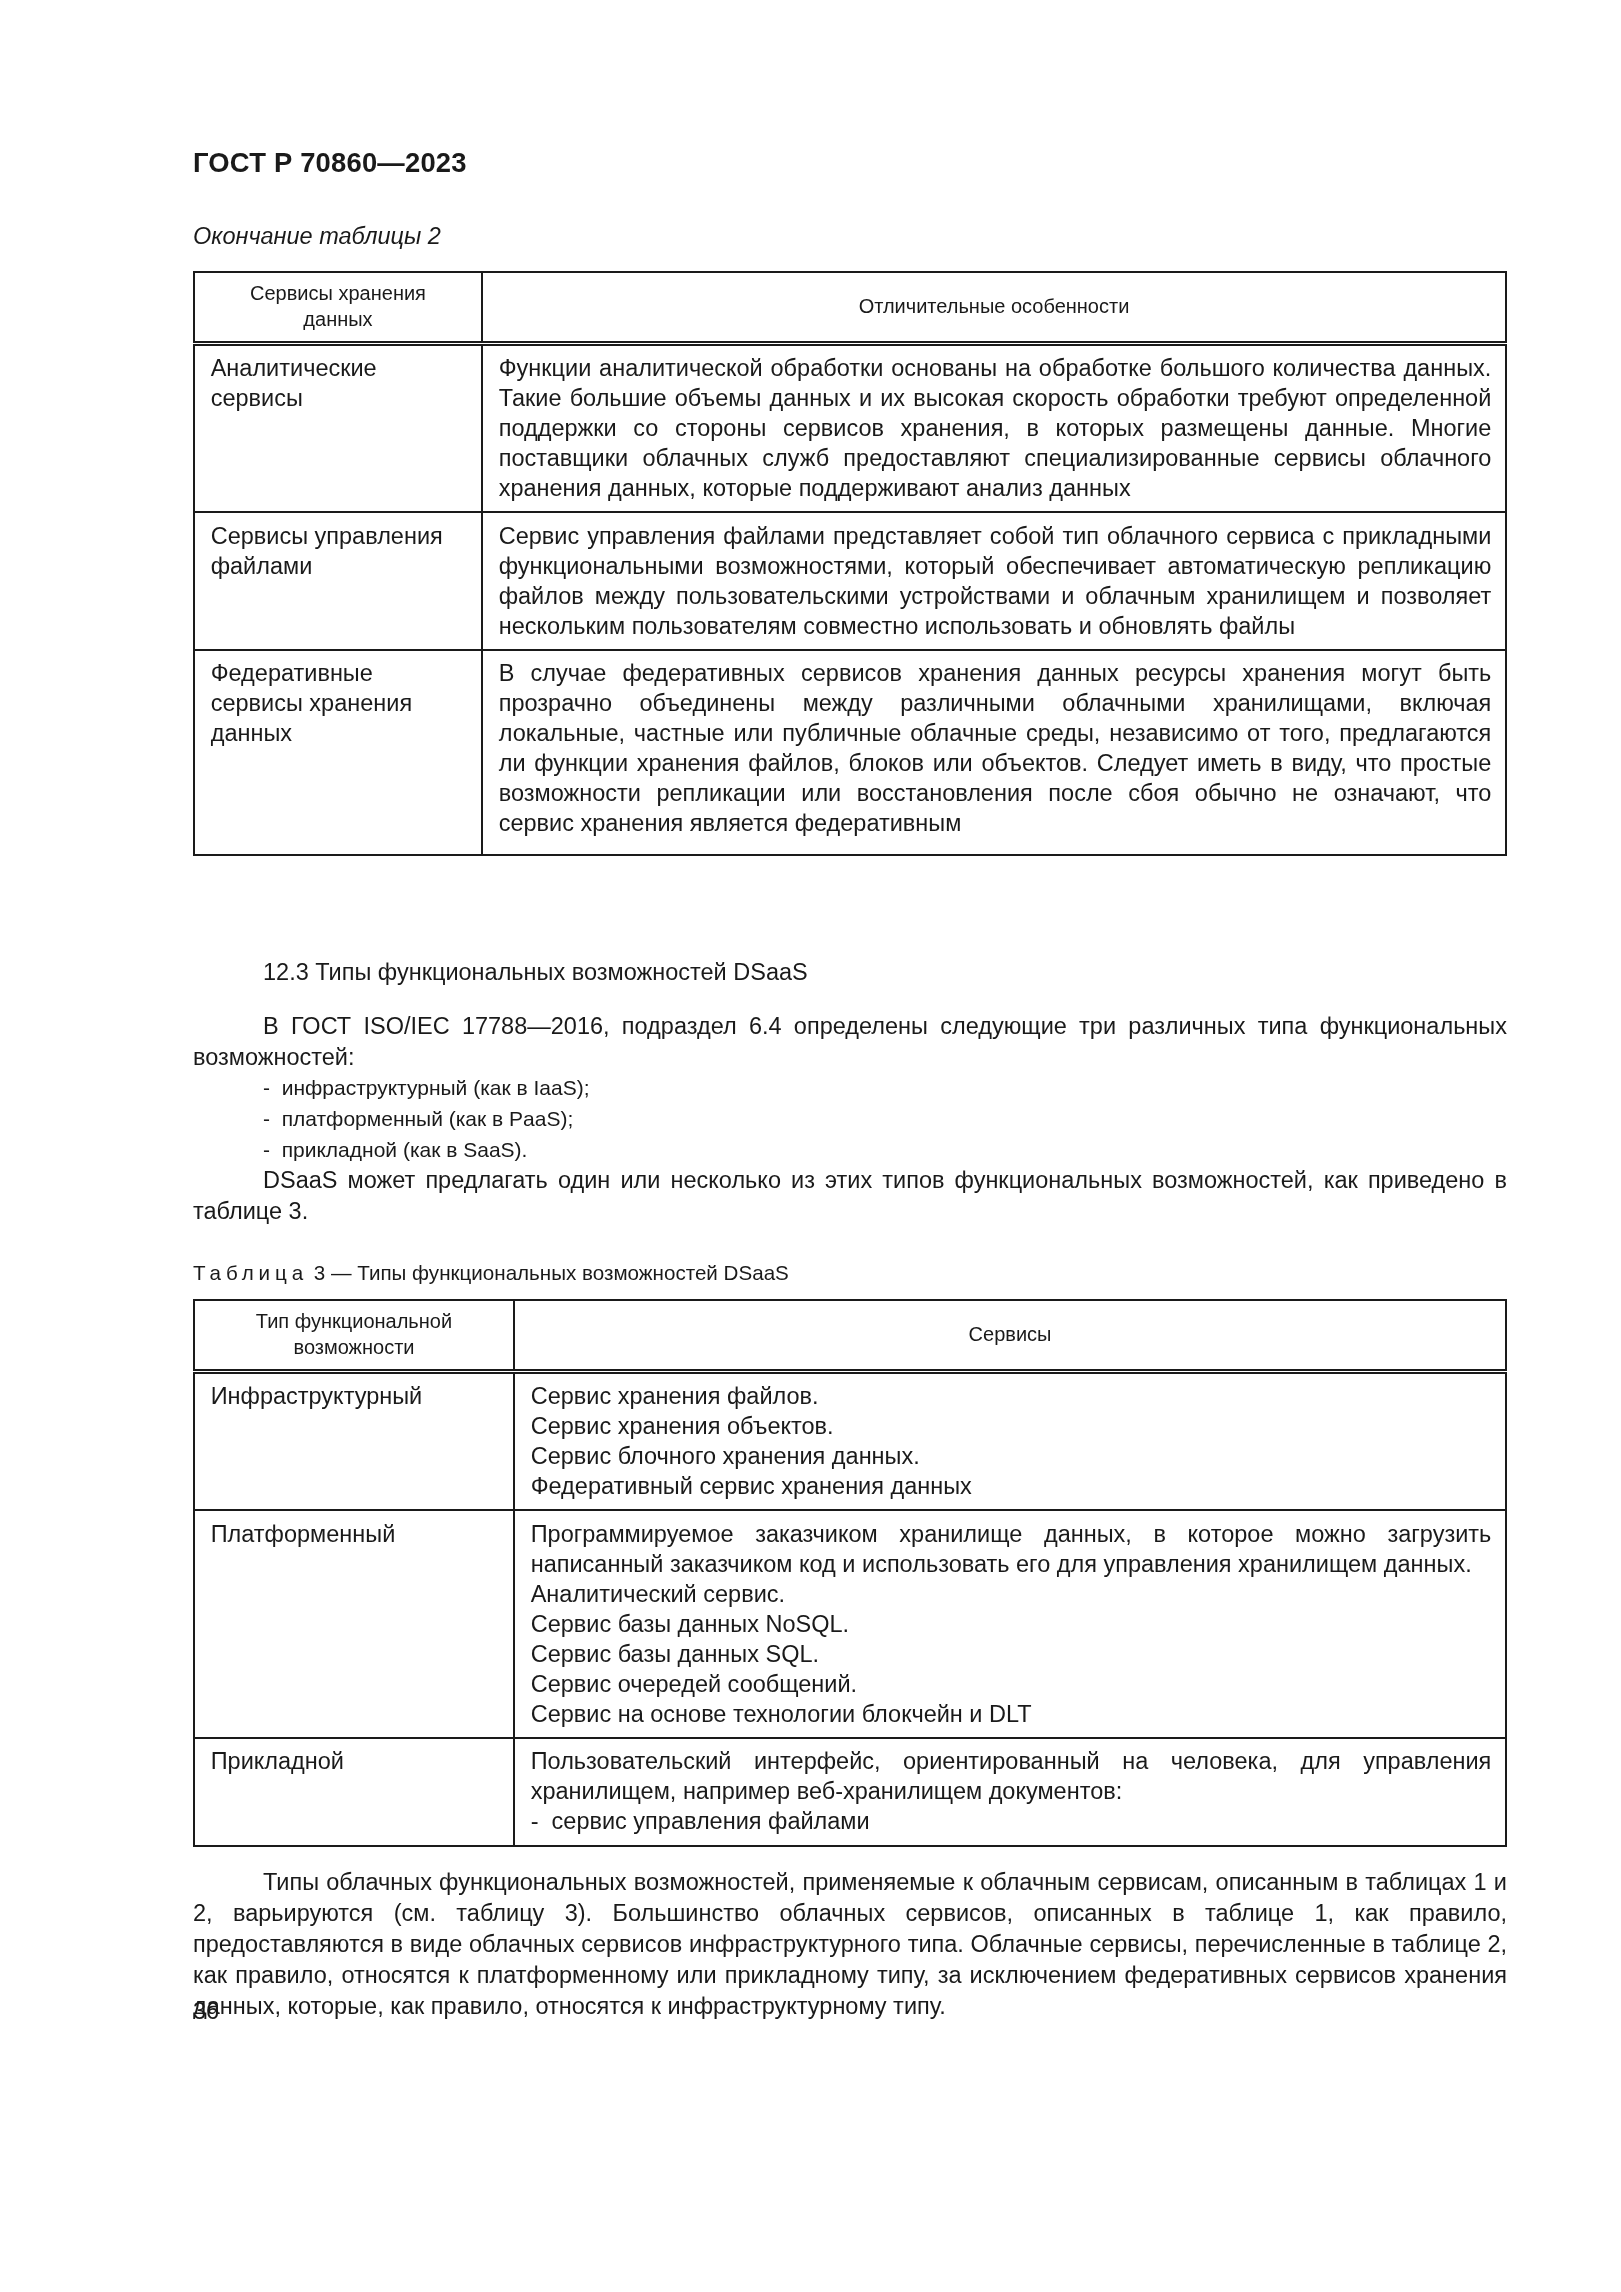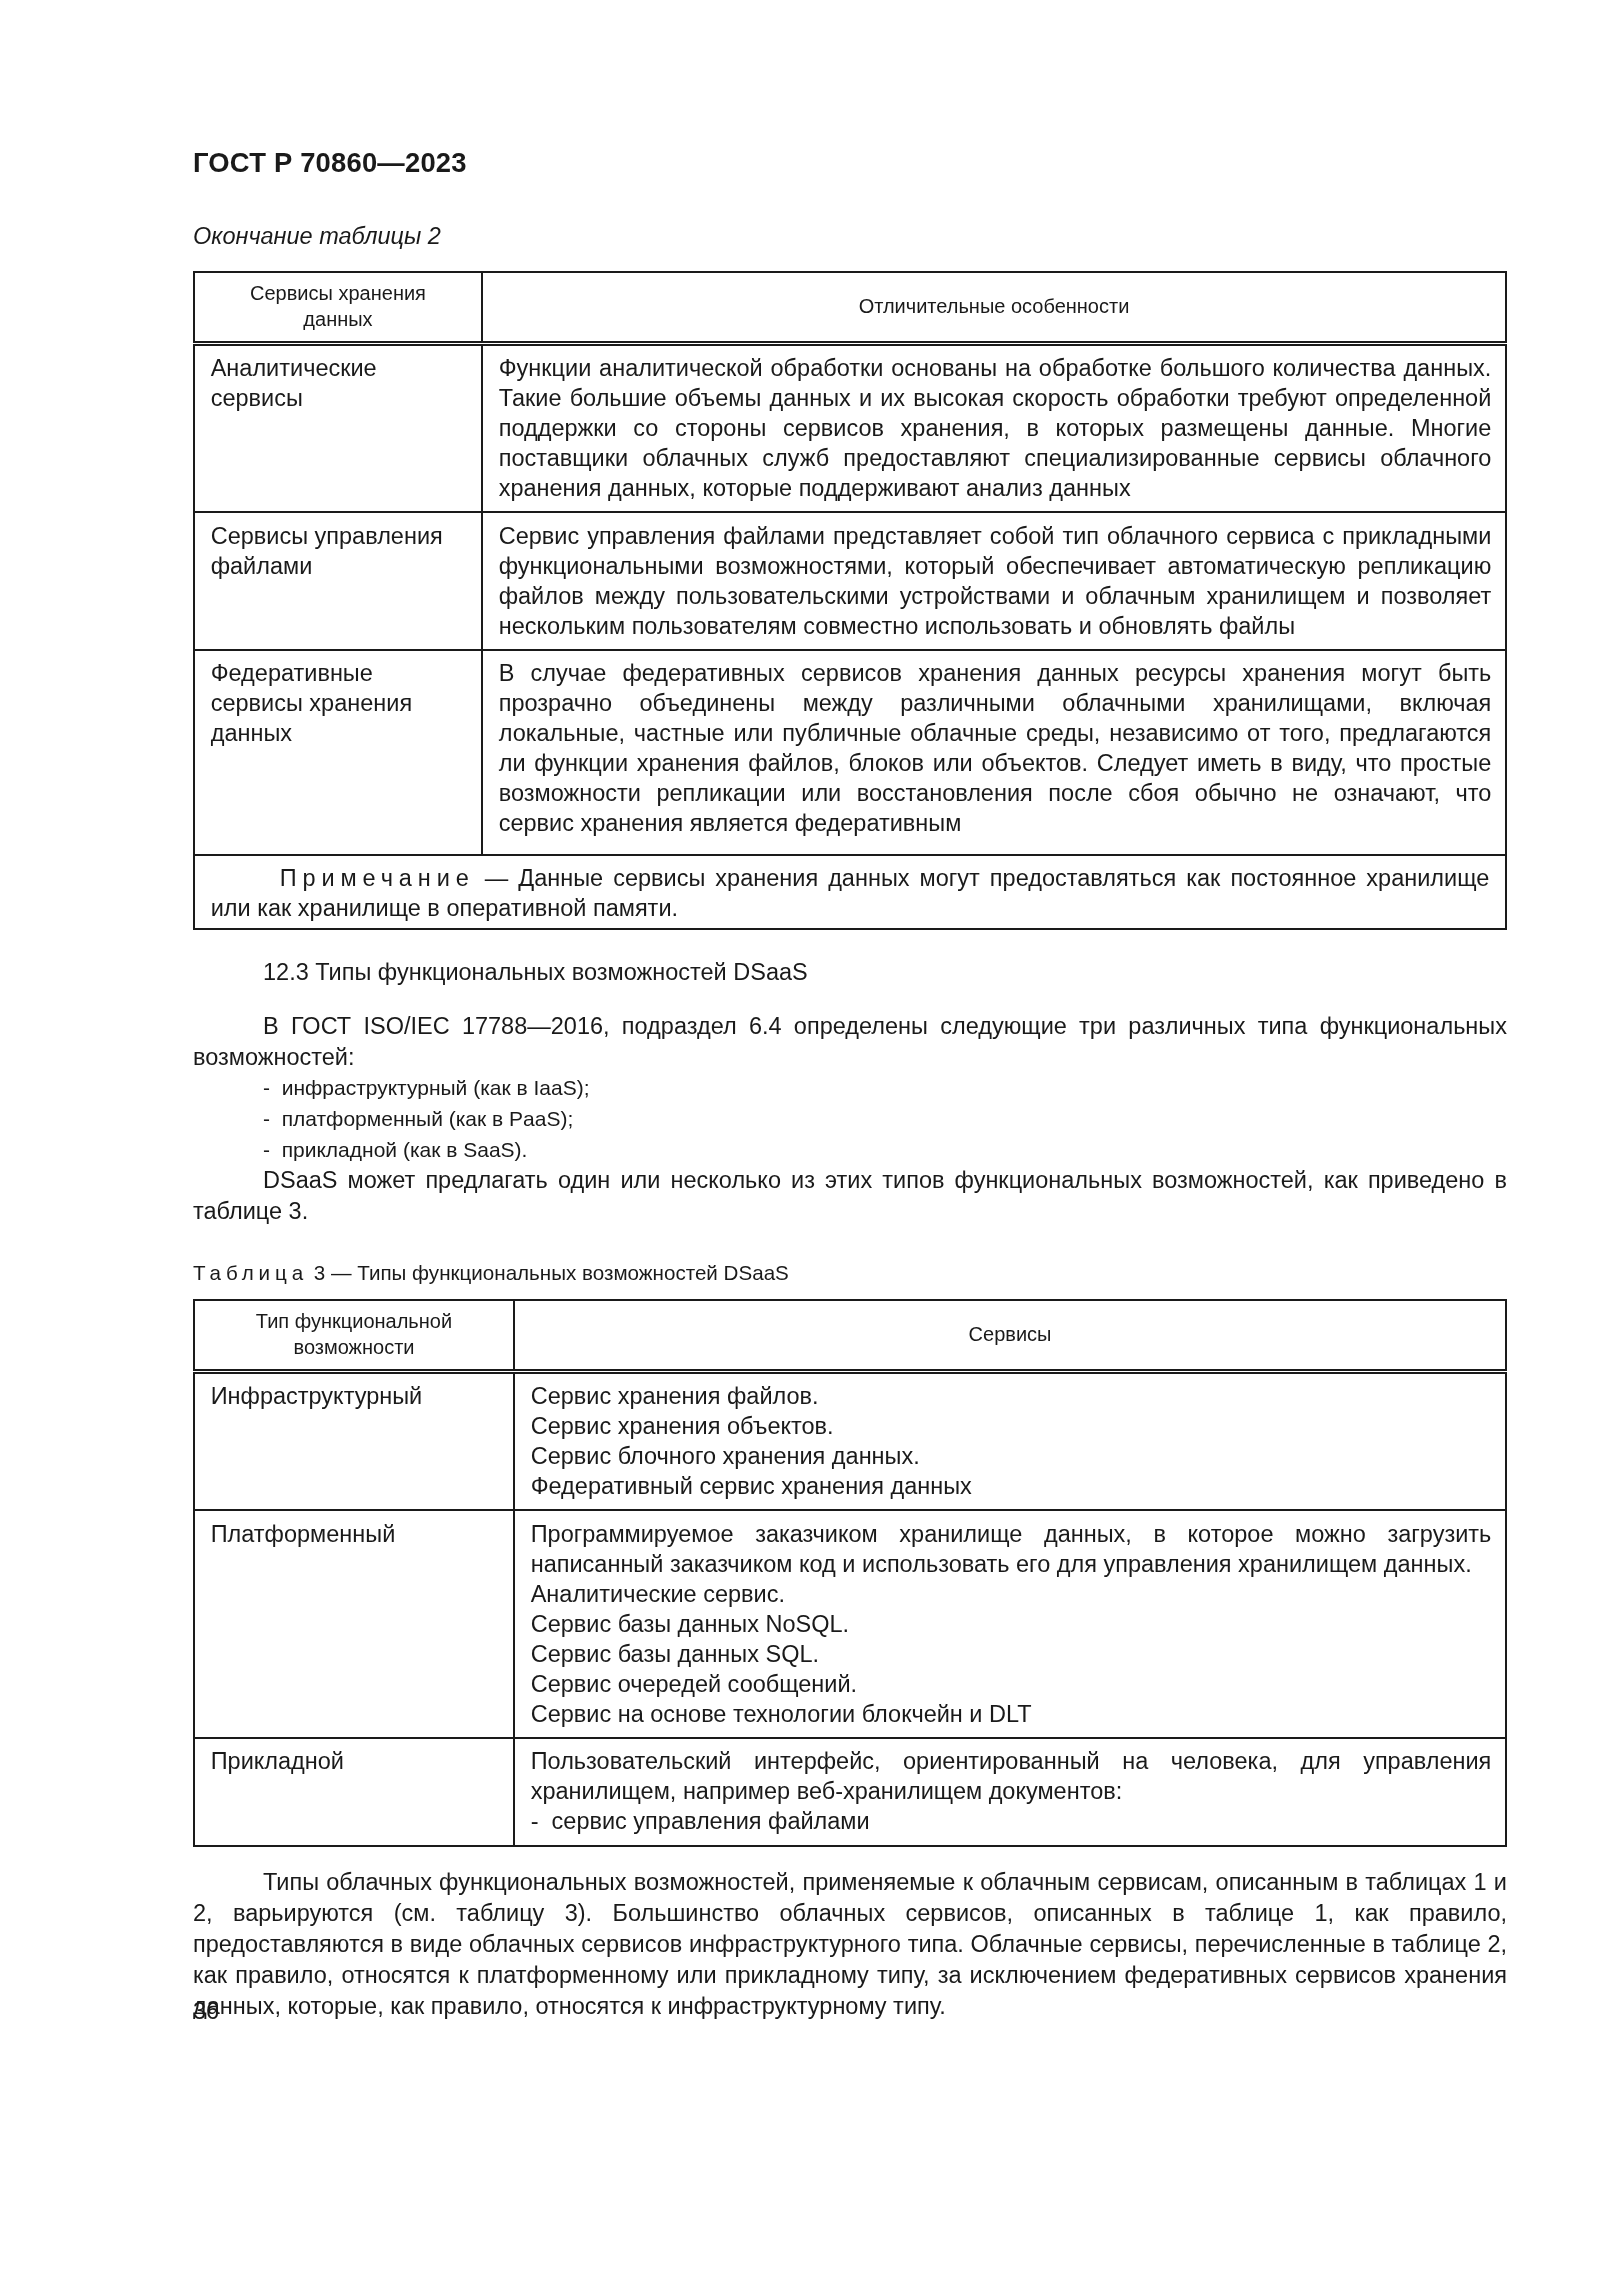--- a/index.html
+++ b/index.html
@@ -51,23 +51,20 @@
       <td class="cell-r">Функции аналитической обработки основаны на обработке большого количества данных. Такие большие объемы данных и их высокая скорость обработки требуют определенной поддержки со стороны сервисов хранения, в которых размещены данные. Многие поставщики облачных служб предоставляют специализированные сервисы облачного хранения данных, которые поддерживают анализ данных</td>
     </tr>
     <tr style="height:136px">
       <td class="cell-l">Сервисы управления файлами</td>
       <td class="cell-r">Сервис управления файлами представляет собой тип облачного сервиса с прикладными функциональными возможностями, который обеспечивает автоматическую репликацию файлов между пользовательскими устройствами и облачным хранилищем и позволяет нескольким пользователям совместно использовать и обновлять файлы</td>
     </tr>
     <tr style="height:205px">
       <td class="cell-l">Федеративные сервисы хранения данных</td>
       <td class="cell-r">В случае федеративных сервисов хранения данных ресурсы хранения могут быть прозрачно объединены между различными облачными хранилищами, включая локальные, частные или публичные облачные среды, независимо от того, предлагаются ли функции хранения файлов, блоков или объектов. Следует иметь в виду, что простые возможности репликации или восстановления после сбоя обычно не означают, что сервис хранения является федеративным</td>
     </tr>
-    <tr>
-      <td colspan="2" class="cell-note"><span style="display:inline-block;width:69px;"></span><span class="note-label">Примечание</span> <span>— Данные сервисы хранения данных могут предоставляться как постоянное хранилище или как хранилище в оперативной памяти.</span></td>
-    </tr>
   </tbody>
 </table>
 
 <div class="abs heading">12.3 Типы функциональных возможностей DSaaS</div>
 
 <div class="abs para" style="top:1011px;"><span class="indent"></span><span>В ГОСТ ISO/IEC 17788—2016, подраздел 6.4 определены следующие три различных типа функциональных возможностей:</span></div>
 
 <div class="abs list" style="top:1072px;">
   <span class="li">-  инфраструктурный (как в IaaS);</span>
   <span class="li">-  платформенный (как в PaaS);</span>
@@ -96,21 +93,21 @@
         <span class="line">Сервис хранения файлов.</span>
         <span class="line">Сервис хранения объектов.</span>
         <span class="line">Сервис блочного хранения данных.</span>
         <span class="line">Федеративный сервис хранения данных</span>
       </td>
     </tr>
     <tr style="height:225px">
       <td class="cell-l">Платформенный</td>
       <td class="cell-r">
         <span class="line">Программируемое заказчиком хранилище данных, в которое можно загрузить написанный заказчиком код и использовать его для управления хранилищем данных.</span>
-        <span class="line">Аналитические сервис.</span>
+        <span class="line">Аналитический сервис.</span>
         <span class="line">Сервис базы данных NoSQL.</span>
         <span class="line">Сервис базы данных SQL.</span>
         <span class="line">Сервис очередей сообщений.</span>
         <span class="line">Сервис на основе технологии блокчейн и DLT</span>
       </td>
     </tr>
     <tr style="height:108px">
       <td class="cell-l">Прикладной</td>
       <td class="cell-r">
         <span class="line">Пользовательский интерфейс, ориентированный на человека, для управления хранилищем, например веб-хранилищем документов:</span>

